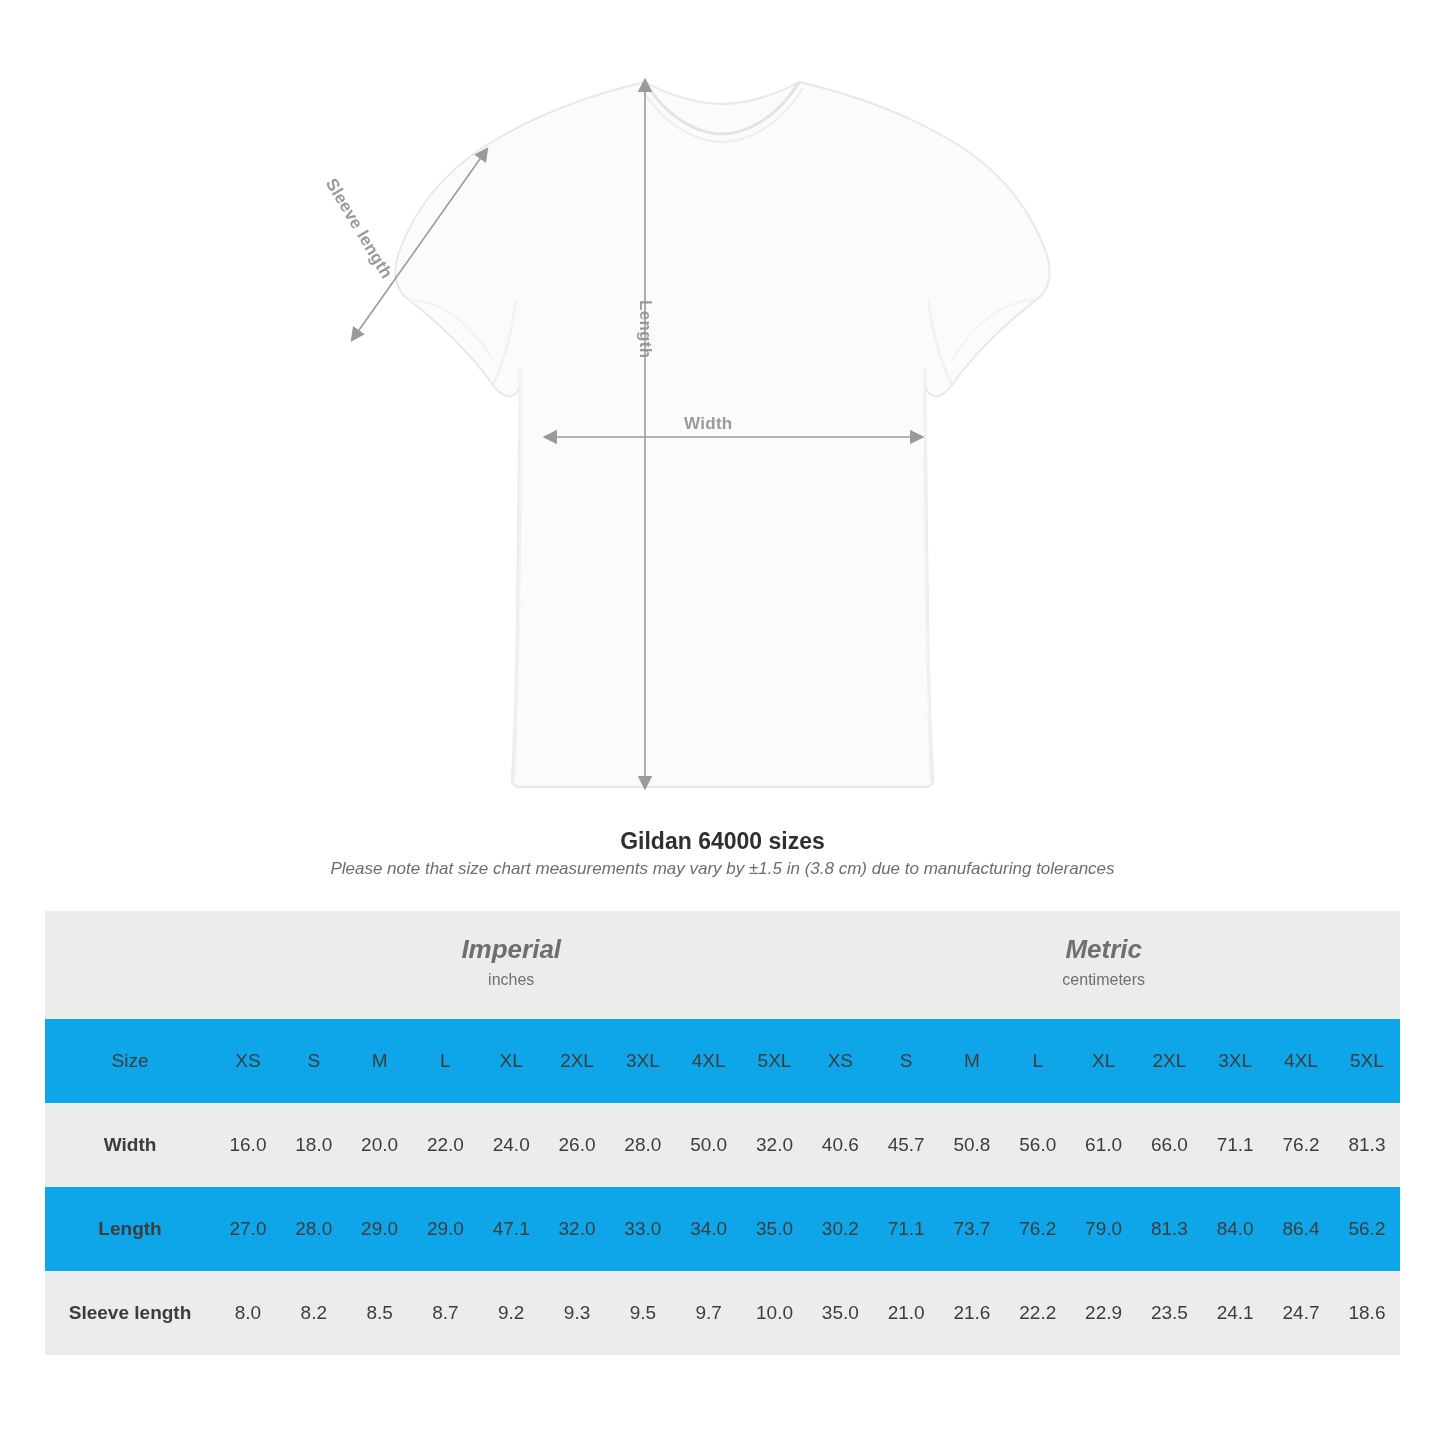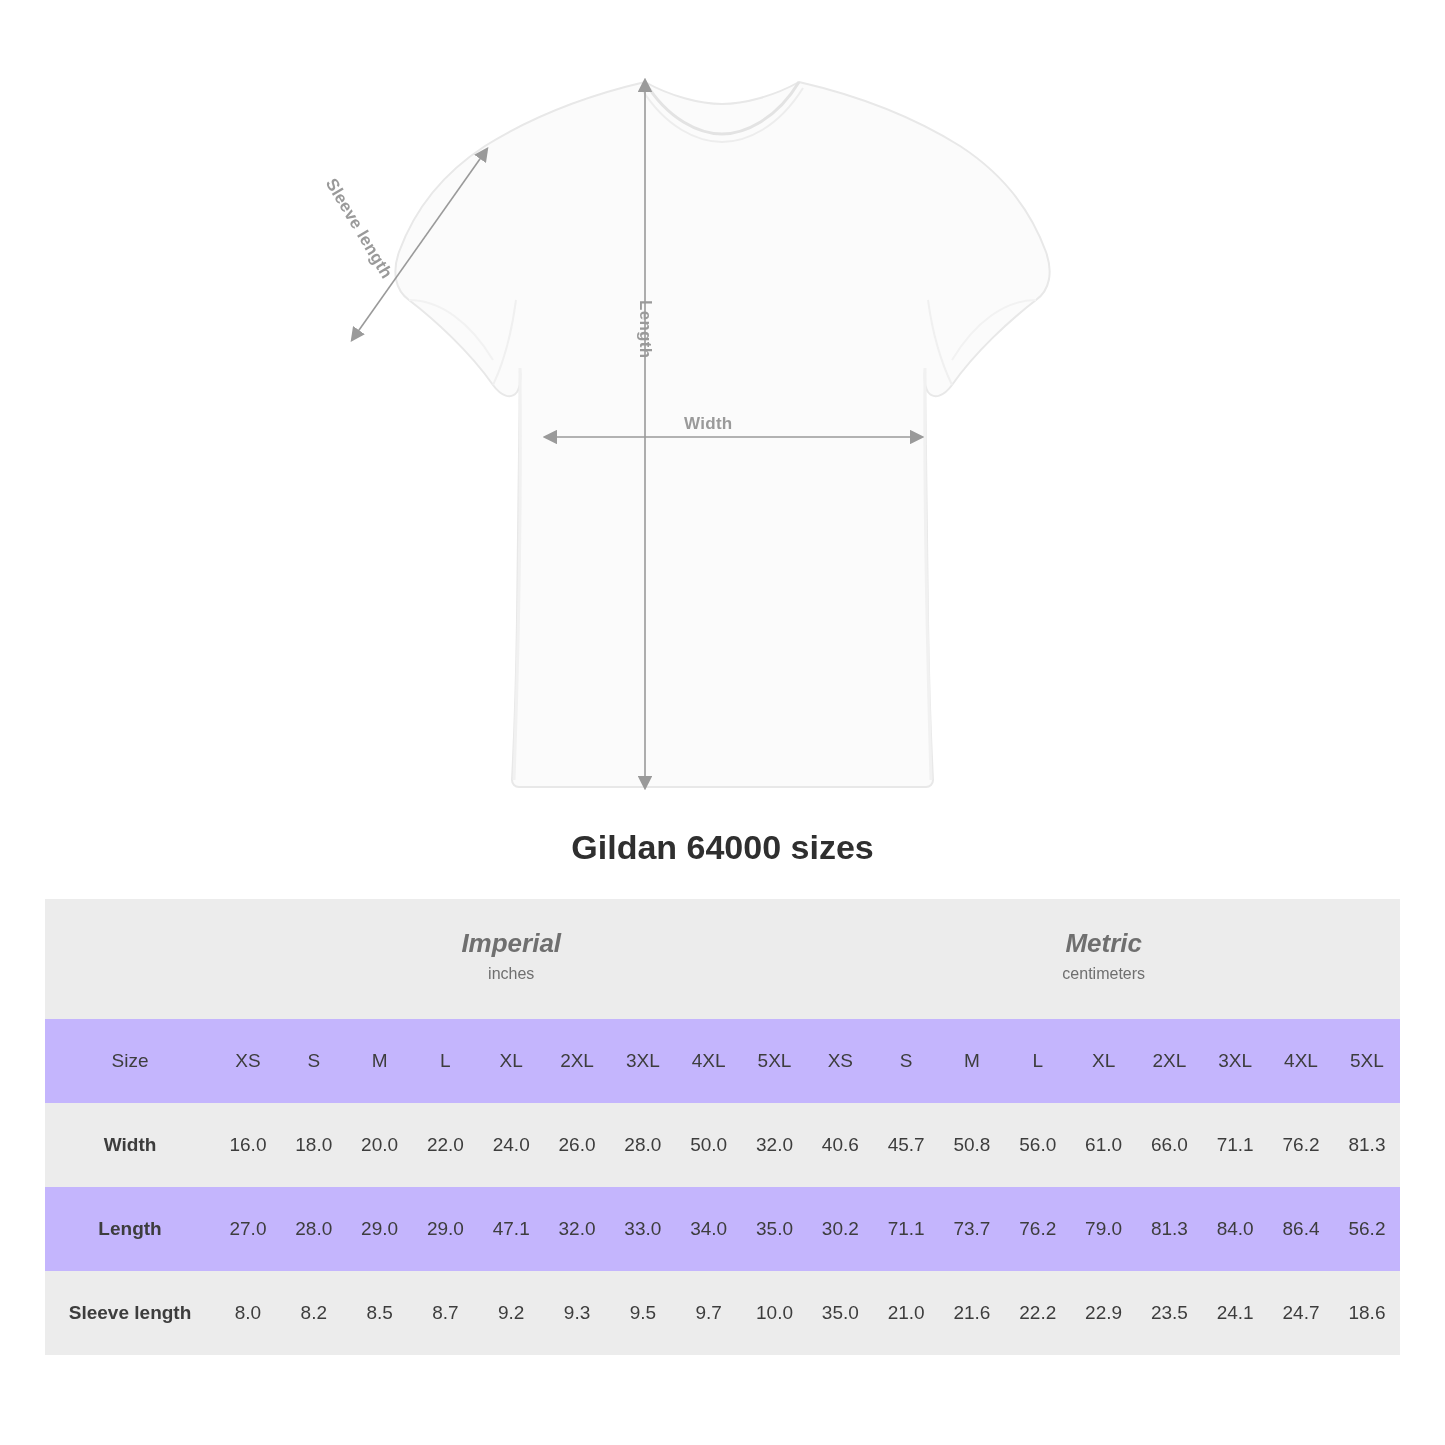--- a/index.html
+++ b/index.html
@@ -50,21 +50,21 @@
     left: 684px;
     top: 414px;
   }
 
   
   .title-block {
     text-align: center;
     margin-top: 8px;
   }
   .chart-title {
-    font-size: 34px;
+    font-size: 23px;
     font-weight: bold;
     color: #2f2f2f;
     margin: 0 0 4px 0;
   }
   .chart-note {
     font-size: 17px;
     font-style: italic;
     color: #6d6d6d;
     margin: 0;
   }
@@ -77,21 +77,21 @@
     border-collapse: collapse;
     width: 1355px;
     table-layout: fixed;
   }
   table.size-table td, table.size-table th {
     text-align: center;
     vertical-align: middle;
     font-weight: normal;
   }
   .unit-head {
-    height: 120px;
+    height: 108px;
     background: #22c55e;
   }
   .unit-head .unit-name {
     font-size: 26px;
     font-style: italic;
     font-weight: bold;
     color: #6f6f6f;
     line-height: 1.15;
   }
   .unit-head .unit-sub {
@@ -111,21 +111,21 @@
     color: #3d3d3d;
   }
   .data-row td {
     height: 82px;
     font-size: 19px;
     color: #3d3d3d;
   }
   .data-row td.row-head-cell {
     font-weight: bold;
   }
-  .band-light { background: #c4b5fd; }
+  .band-light { background: #0ea5e9; }
   .band-grey { background: #ececec; }
   .first-col { width: 170px; }
   .dcol { width: 65.8px; }
 </style>
 </head>
 <body>
 
 <div class="illustration">
 
   <svg class="shirt-svg" width="1445" height="820" viewBox="0 0 1445 820">
@@ -183,20 +183,21 @@
     </g>
   </svg>
 
   <div class="dim-label dim-sleeve">Sleeve length</div>
   <div class="dim-label dim-length">Length</div>
   <div class="dim-label dim-width">Width</div>
 </div>
 
 <div class="title-block">
   <h1 class="chart-title">Gildan 64000 sizes</h1>
+  <p class="chart-note">Please note that size chart measurements may vary by ±1.5 in (3.8 cm) due to manufacturing tolerances</p>
 </div>
 
 <div class="table-wrap">
   <table class="size-table">
     <colgroup>
       <col class="first-col">
       <col class="dcol">
         <col class="dcol">
         <col class="dcol">
         <col class="dcol">

